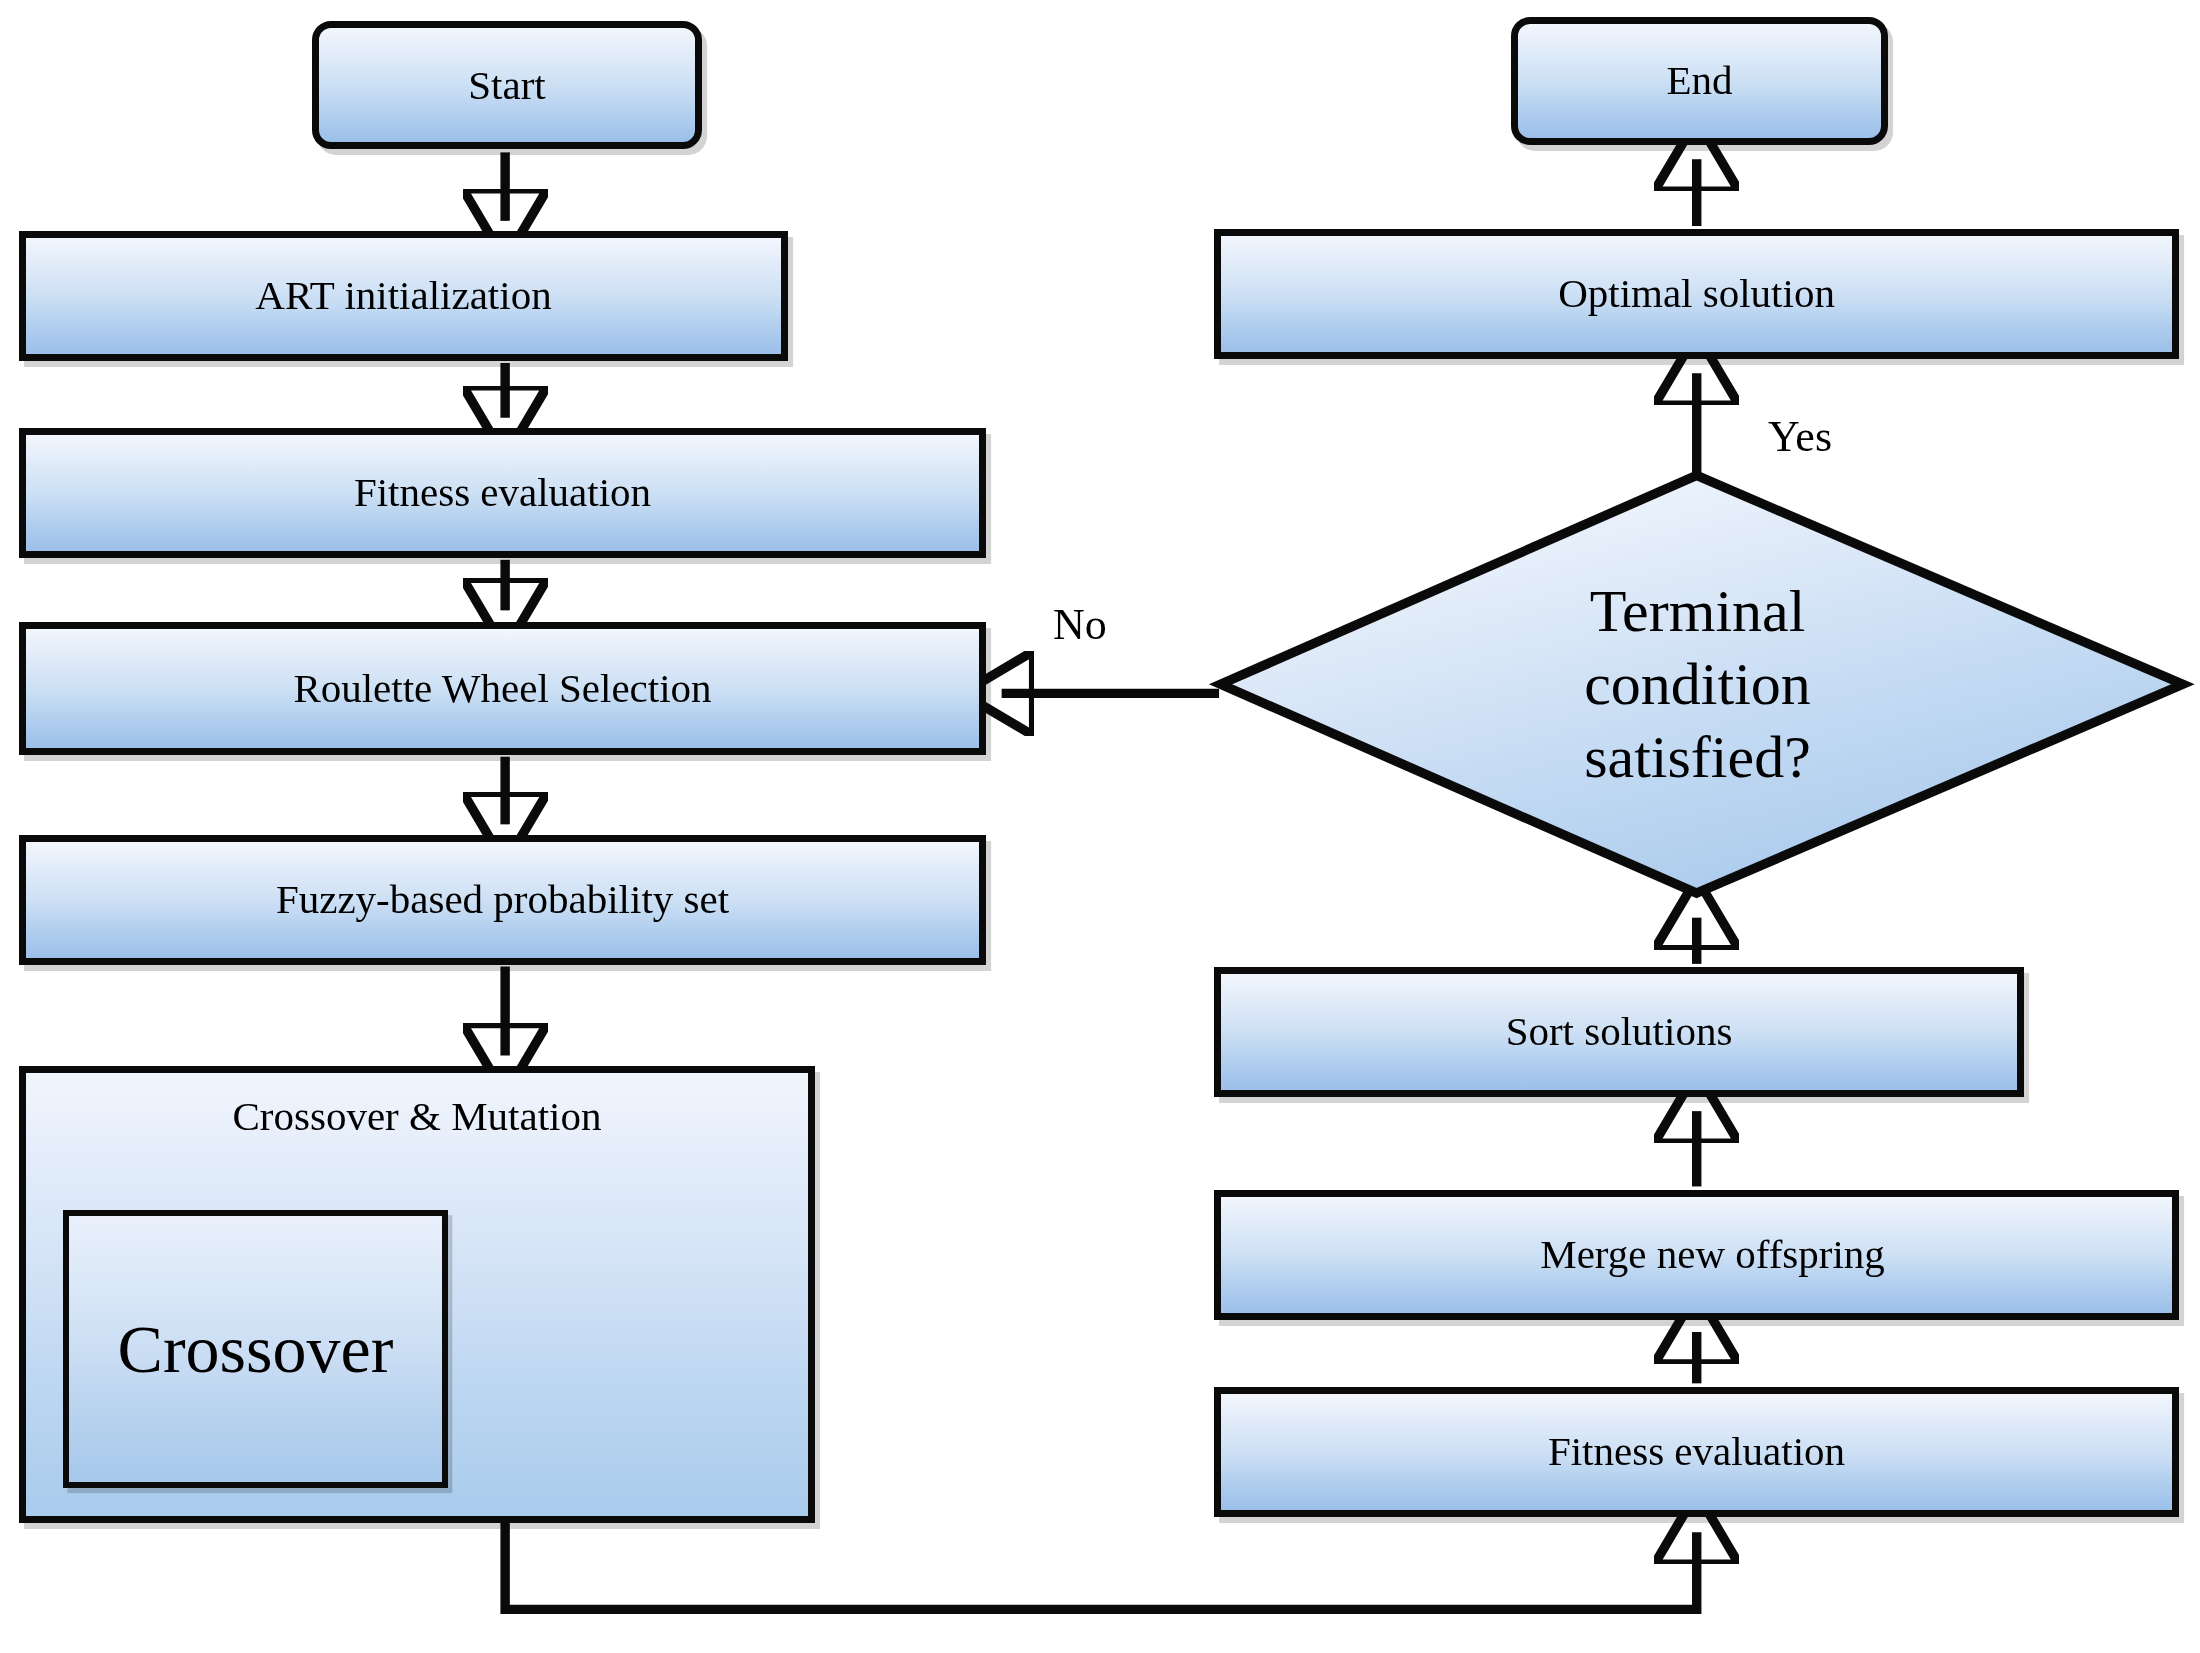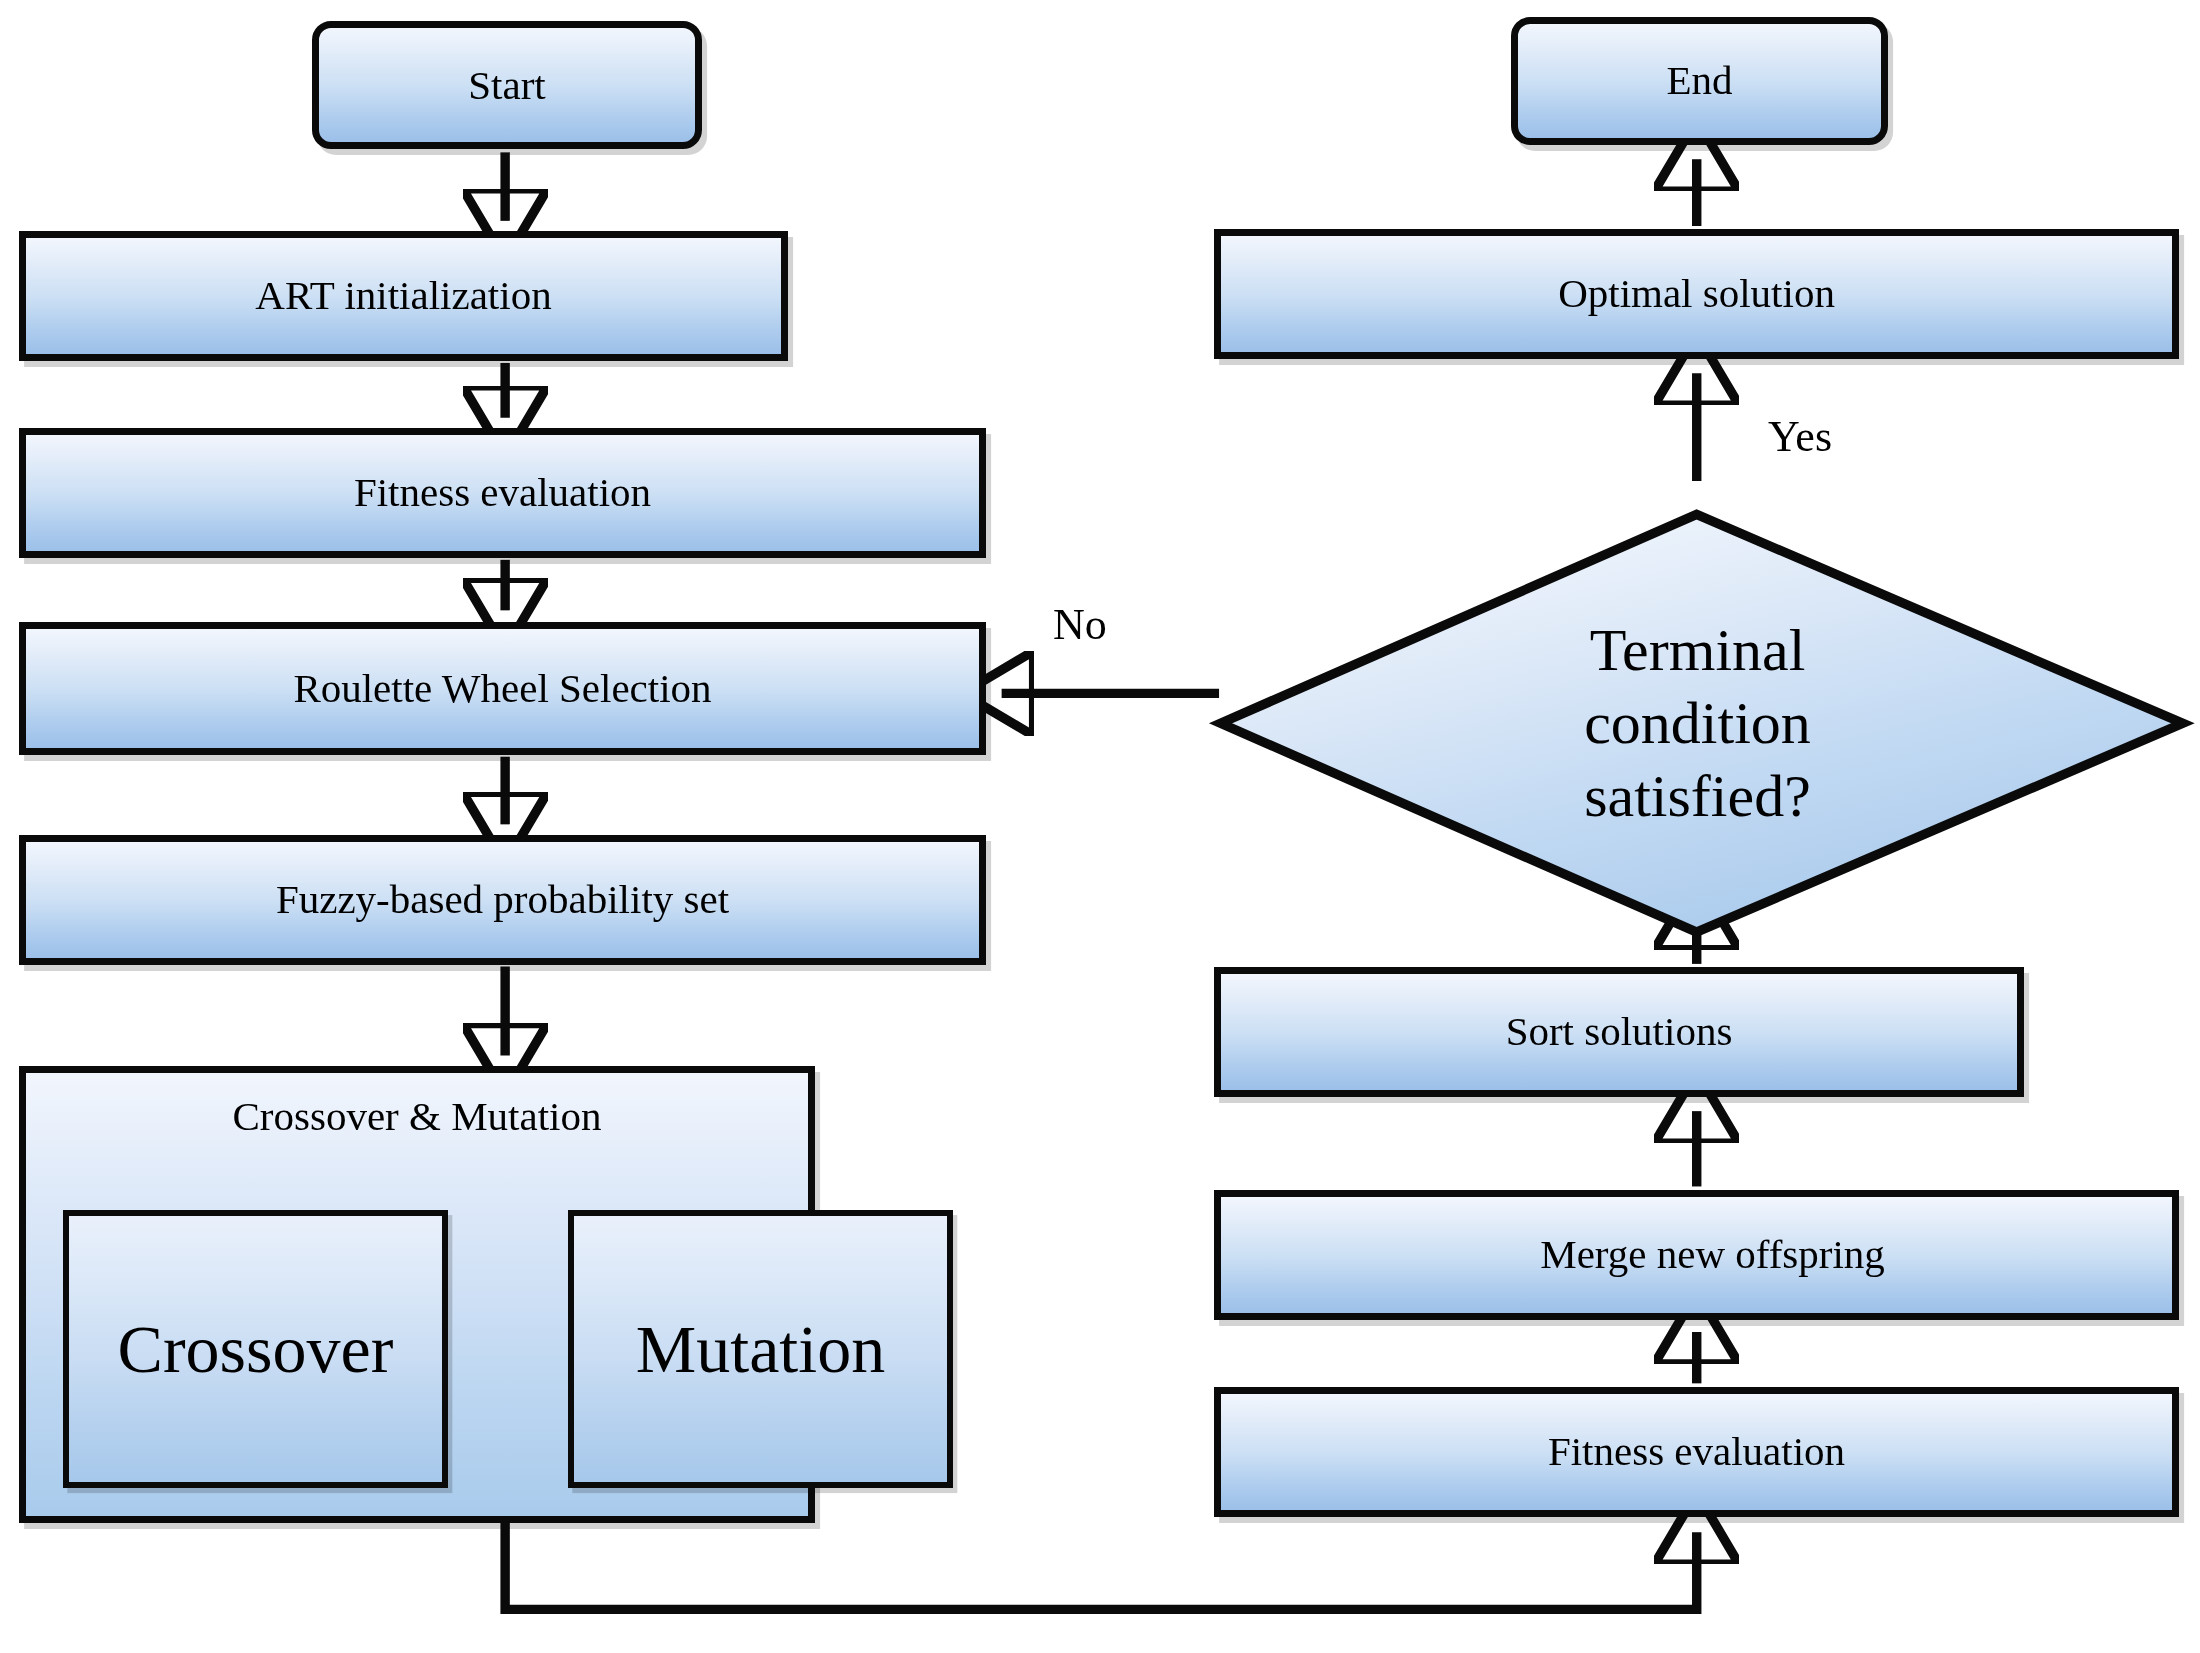--- a/index.html
+++ b/index.html
@@ -129,34 +129,31 @@
     <span class="txt">Fuzzy-based probability set</span>
   </div>
 
   <div class="group" style="left:19px;top:1066px;width:796px;height:457px;">
     <div class="group-title fs-big">Crossover &amp; Mutation</div>
 
     <div class="subnode fs-sub" style="left:37px;top:137px;width:385px;height:278px;">
       <span class="txt">Crossover</span>
     </div>
 
-    <div class="subnode fs-sub" style="left:542px;top:137px;width:385px;height:278px;">
-      <span class="txt">Mutation</span>
-    </div>
   </div>
 
   <div class="node round fs-big" style="left:1511px;top:17px;width:377px;height:128px;">
     <span class="txt">End</span>
   </div>
 
   <div class="node fs-big" style="left:1214px;top:229px;width:965px;height:130px;">
     <span class="txt">Optimal solution</span>
   </div>
 
-  <div class="diamond-wrap" style="left:1217px;top:511px;width:961px;height:425px;">
+  <div class="diamond-wrap" style="left:1217px;top:472px;width:961px;height:425px;">
     <svg width="972" height="428" viewBox="0 0 1135 500">
       <defs>
         <linearGradient id="dgrad" x1="0.18" y1="0" x2="0.72" y2="1">
           <stop offset="0%" stop-color="#f4f8fe"></stop>
           <stop offset="30%" stop-color="#dfeaf8"></stop>
           <stop offset="62%" stop-color="#c3daf3"></stop>
           <stop offset="100%" stop-color="#a6c8eb"></stop>
         </linearGradient>
       </defs>
       <polygon points="560,4 1128,248 560,492 4,248" fill="url(#dgrad)" stroke="#0a0a0a" stroke-width="11" stroke-linejoin="miter"></polygon>

